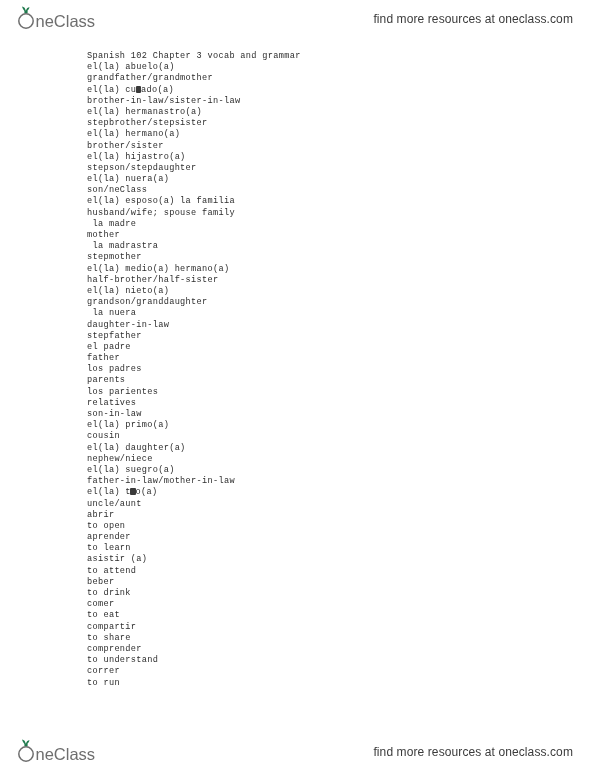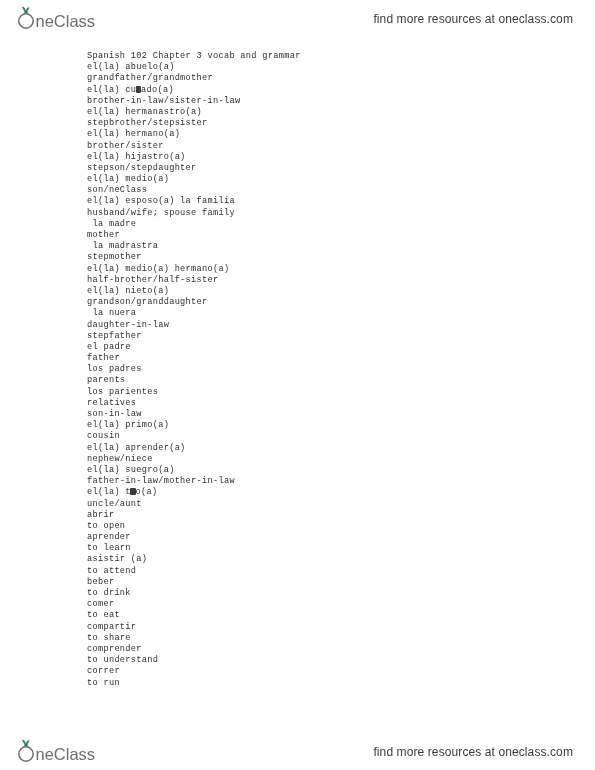--- a/index.html
+++ b/index.html
@@ -117,21 +117,21 @@
       <div class="doc-line">el(la) abuelo(a)</div>
       <div class="doc-line">grandfather/grandmother</div>
       <div class="doc-line">el(la) cu<span class="badglyph"></span>ado(a)</div>
       <div class="doc-line">brother-in-law/sister-in-law</div>
       <div class="doc-line">el(la) hermanastro(a)</div>
       <div class="doc-line">stepbrother/stepsister</div>
       <div class="doc-line">el(la) hermano(a)</div>
       <div class="doc-line">brother/sister</div>
       <div class="doc-line">el(la) hijastro(a)</div>
       <div class="doc-line">stepson/stepdaughter</div>
-      <div class="doc-line">el(la) medio(a)</div>
+      <div class="doc-line">el(la) nuera(a)</div>
       <div class="doc-line">son/neClass</div>
       <div class="doc-line">el(la) esposo(a) la familia</div>
       <div class="doc-line">husband/wife; spouse family</div>
       <div class="doc-line"> la madre</div>
       <div class="doc-line">mother</div>
       <div class="doc-line"> la madrastra</div>
       <div class="doc-line">stepmother</div>
       <div class="doc-line">el(la) medio(a) hermano(a)</div>
       <div class="doc-line">half-brother/half-sister</div>
       <div class="doc-line">el(la) nieto(a)</div>
@@ -141,21 +141,21 @@
       <div class="doc-line">stepfather</div>
       <div class="doc-line">el padre</div>
       <div class="doc-line">father</div>
       <div class="doc-line">los padres</div>
       <div class="doc-line">parents</div>
       <div class="doc-line">los parientes</div>
       <div class="doc-line">relatives</div>
       <div class="doc-line">son-in-law</div>
       <div class="doc-line">el(la) primo(a)</div>
       <div class="doc-line">cousin</div>
-      <div class="doc-line">el(la) aprender(a)</div>
+      <div class="doc-line">el(la) daughter(a)</div>
       <div class="doc-line">nephew/niece</div>
       <div class="doc-line">el(la) suegro(a)</div>
       <div class="doc-line">father-in-law/mother-in-law</div>
       <div class="doc-line">el(la) t<span class="badglyph"></span>o(a)</div>
       <div class="doc-line">uncle/aunt</div>
       <div class="doc-line">abrir</div>
       <div class="doc-line">to open</div>
       <div class="doc-line">aprender</div>
       <div class="doc-line">to learn</div>
       <div class="doc-line">asistir (a)</div>

